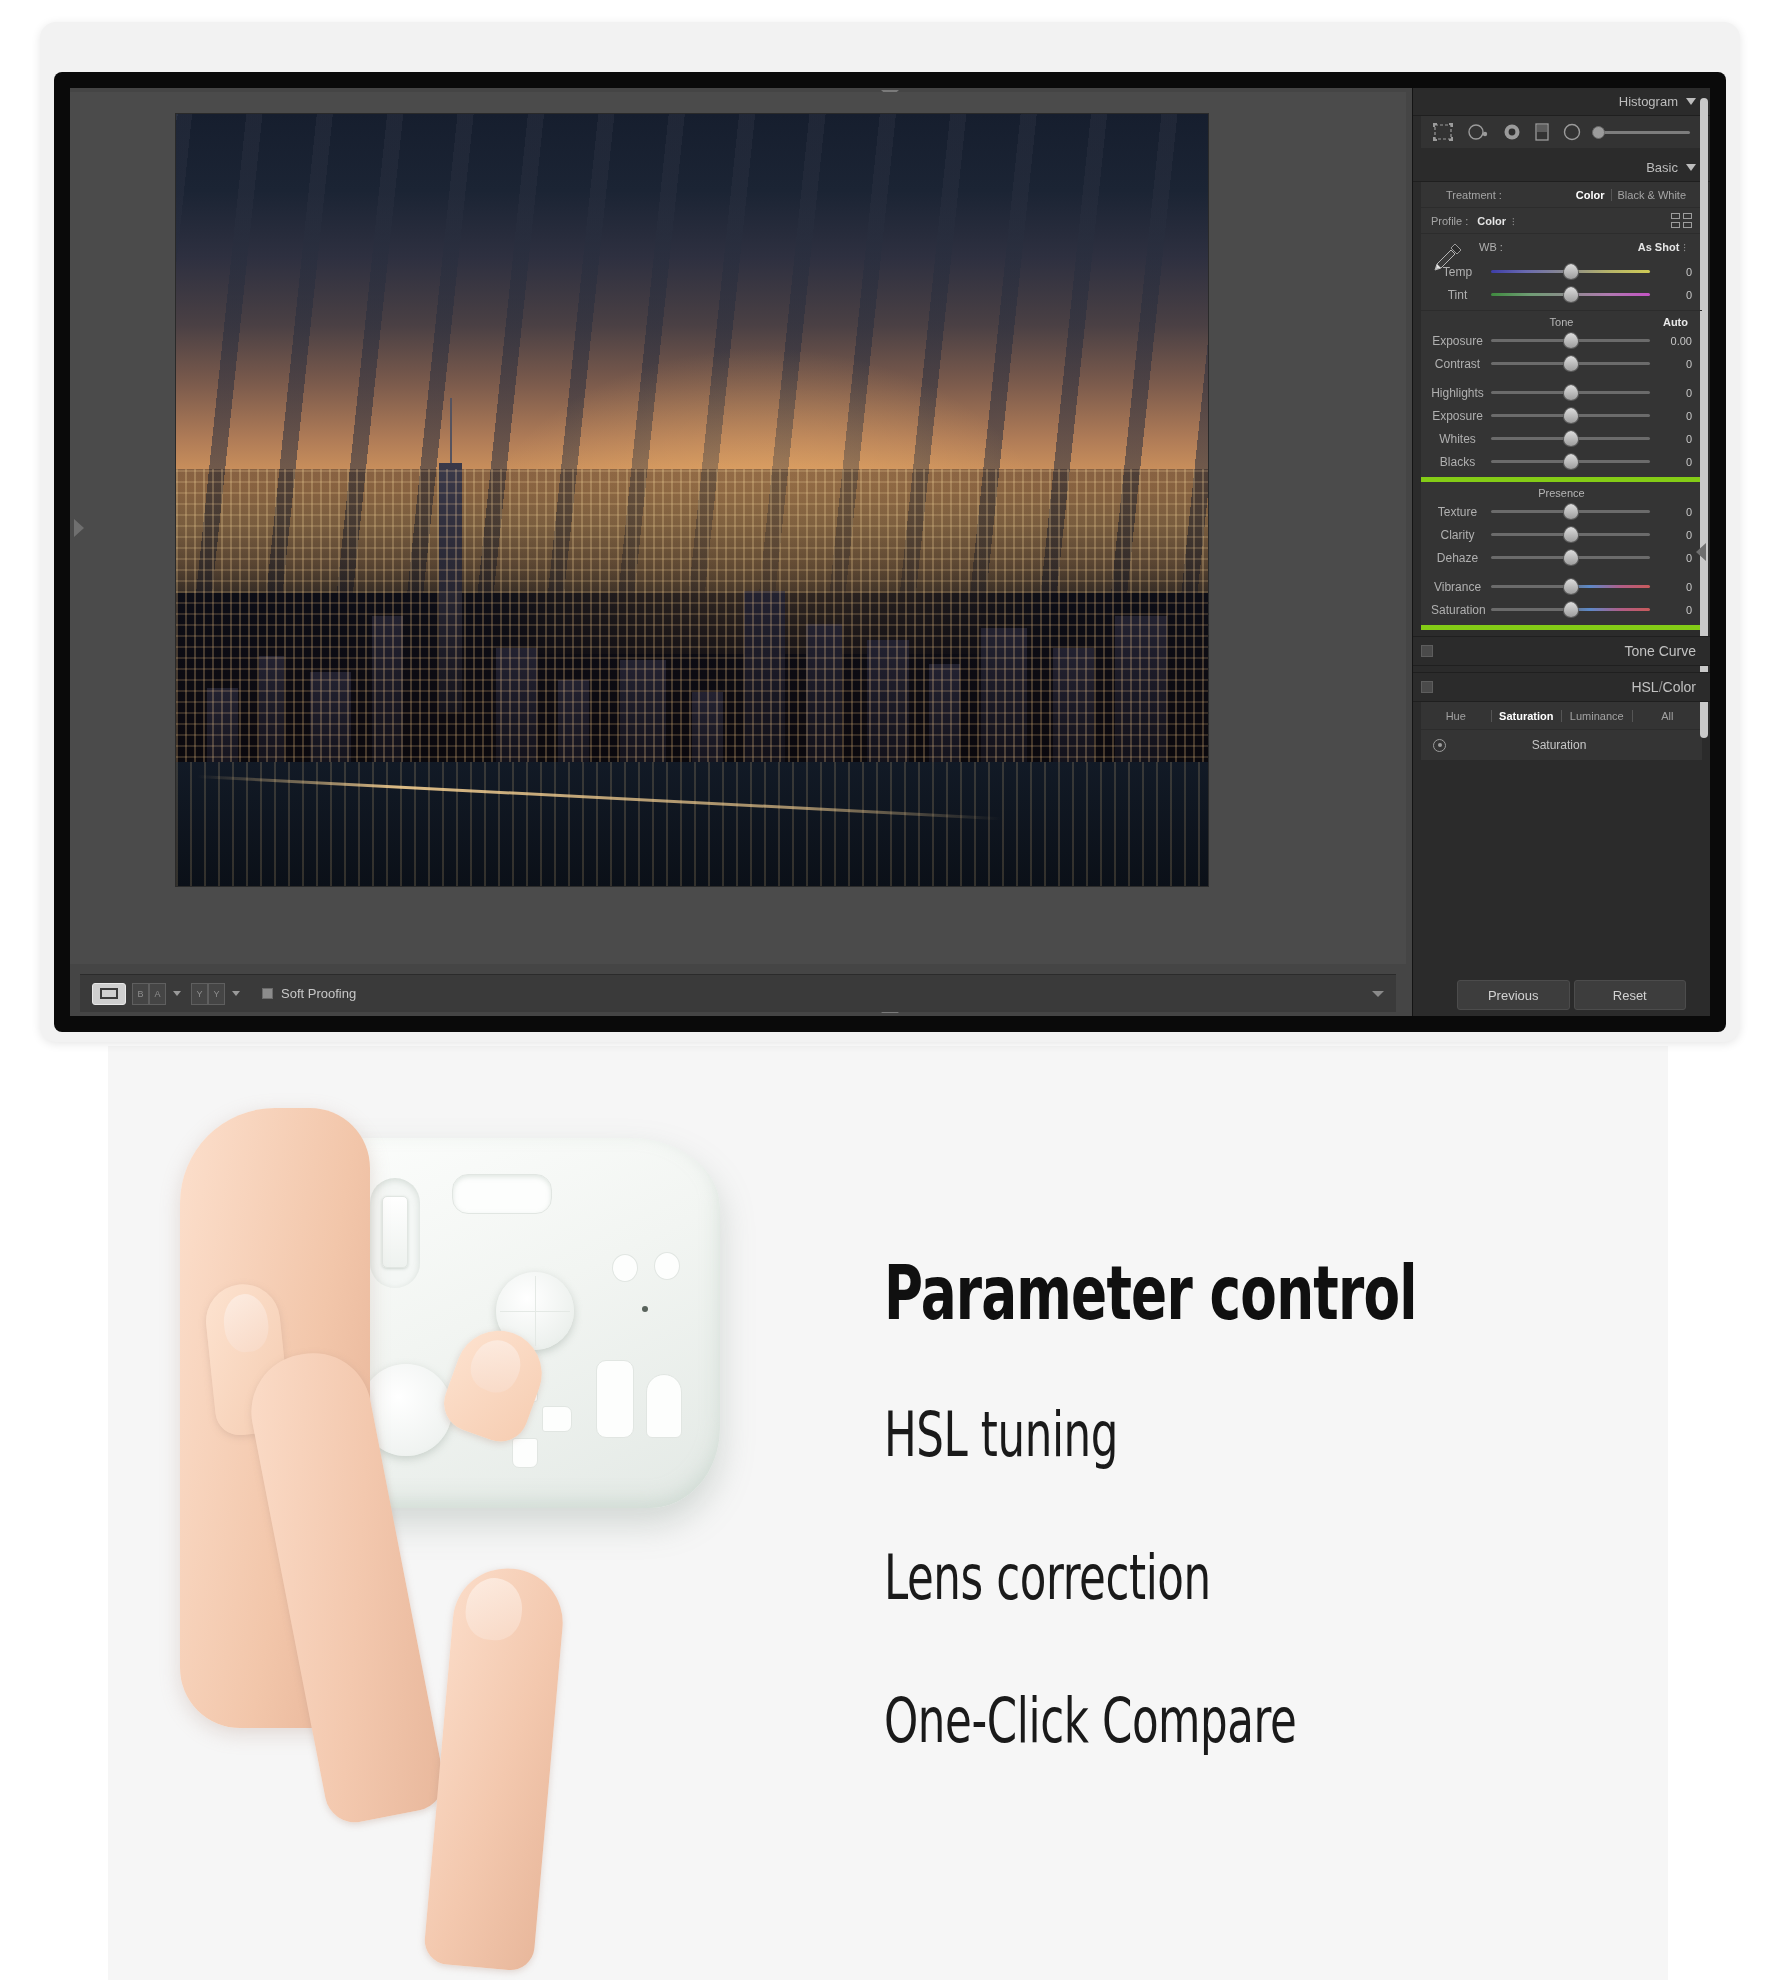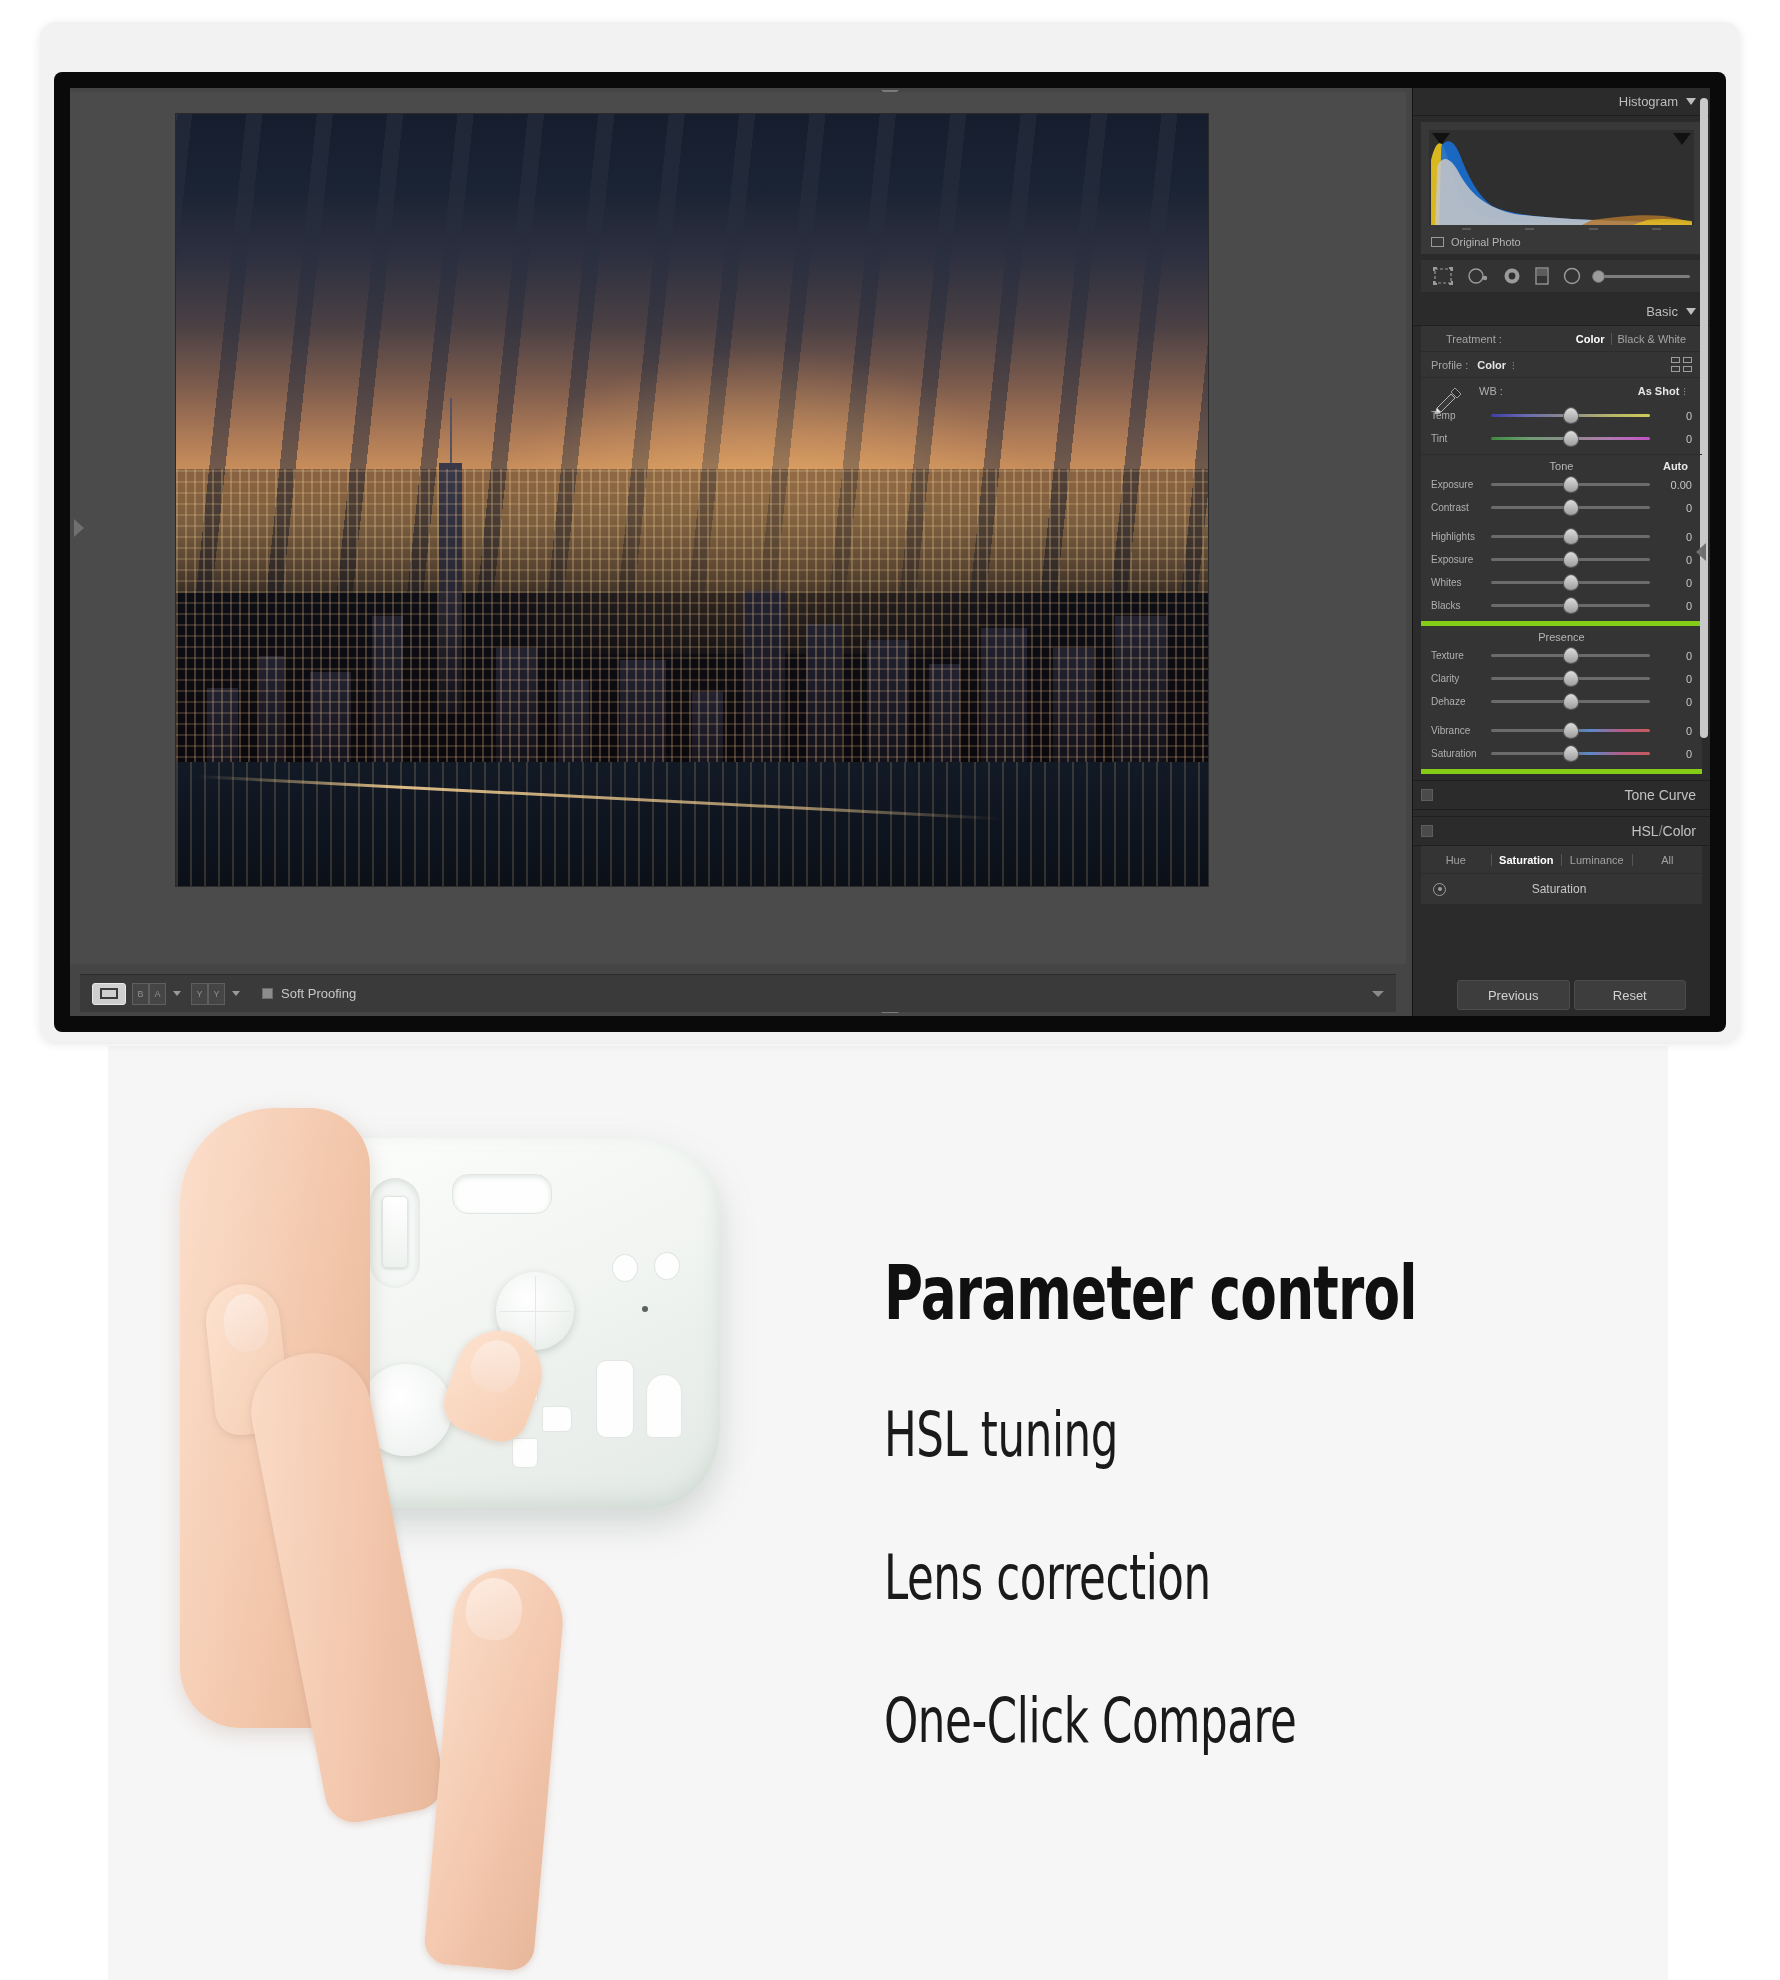--- a/index.html
+++ b/index.html
@@ -138,21 +138,21 @@
   #profile-grid { margin-left:auto; display:grid; grid-template-columns:9px 9px; gap:3px; }
   #profile-grid i { display:block; width:9px; height:6px; border:1px solid #9d9d9d; }
 
   #wb-block { border-bottom:1px solid #2c2c2c; padding-bottom:4px; position:relative; }
   #eyedropper { position:absolute; left:10px; top:6px; }
   #wb-row { height:26px; padding-left:58px; }
   #wb-label { color:#b0b0b0; font-size:11px; }
   #wb-value { color:#e6e6e6; font-size:11px; font-weight:bold; margin-left:auto; margin-right:4px; }
   #wb-caret { color:#8e8e8e; font-size:10px; margin-right:6px; }
 
-  .sl-label { width:60px; color:#b0b0b0; font-size:10px; text-align:left; padding-right:7px; flex:none; }
+  .sl-label { width:60px; color:#b0b0b0; font-size:12px; text-align:center; padding-right:7px; flex:none; }
   .sl-track { flex:1; height:3px; background:#6b6b6b; border-radius:2px; position:relative; }
   .sl-track.grad-temp { background:linear-gradient(90deg,#3e3ea8,#6a6ab0 22%,#8c8c8c 48%,#b5b36a 74%,#cfcb55); }
   .sl-track.grad-tint { background:linear-gradient(90deg,#3f8a3f,#6f9d74 24%,#8c8c8c 48%,#b07ab0 74%,#c453c4); }
   .sl-track.grad-vib  { background:linear-gradient(90deg,#6b6b6b 0 46%,#5c89c9 62%,#b25d86 82%,#c85a5a); }
   .sl-track.grad-sat  { background:linear-gradient(90deg,#6b6b6b 0 46%,#5c89c9 62%,#b25d86 82%,#c85a5a); }
   .knob { position:absolute; left:50%; top:-6px; margin-left:-7px; width:14px; height:15px;
      background:linear-gradient(180deg,#dcdcdc,#9d9d9d); border-radius:50% 50% 50% 50%/60% 60% 40% 40%;
      box-shadow:0 0 0 1px #5b5b5b; }
   .sl-val { width:42px; color:#c6c6c6; font-size:11px; text-align:right; flex:none; }
 
@@ -316,43 +316,20 @@
             <div id="tb-right-caret"></div>
           </div>
 
           <div id="rpanel">
             <div id="rpanel-scroll"></div>
             <div class="edge-arrow" id="right-arrow"></div>
 
             <div class="pnl-head">
               <span>Histogram</span>
               <span class="tri-d"></span>
-            </div>
-            <div id="hist-box">
-              <div id="hist">
-                <span class="clip l"></span>
-                <span class="clip r"></span>
-                <svg class="hcurve" viewBox="0 0 260 95" preserveAspectRatio="none">
-                  <path d="M2,95 L2,30 C6,14 10,10 14,16 C20,30 26,58 34,74 C44,86 60,90 90,92 L258,93 L258,95 Z" fill="#e8c31e" opacity=".92"></path>
-                  <path d="M10,95 L12,16 C18,8 24,10 30,24 C38,46 48,66 62,76 C78,84 110,88 160,90 L258,92 L258,95 Z" fill="#1a6fd4" opacity=".9"></path>
-                  <path d="M6,95 L8,36 C14,24 22,28 30,44 C42,66 58,78 84,84 C130,90 200,92 258,93 L258,95 Z" fill="#c8c8c8" opacity=".85"></path>
-                  <path d="M150,95 L160,90 C190,86 210,84 230,86 C244,88 252,91 258,92 L258,95 Z" fill="#b2762a" opacity=".8"></path>
-                  <path d="M200,95 L214,90 C230,88 244,89 258,91 L258,95 Z" fill="#e8c31e" opacity=".75"></path>
-                </svg>
-              </div>
-              <div id="hist-ticks">
-                <i></i>
-                  <i></i>
-                  <i></i>
-                  <i></i>
-              </div>
-              <div id="orig-row">
-                <div id="orig-box"></div>
-                <div id="orig-label">Original Photo</div>
-              </div>
             </div>
 
             <div id="toolstrip">
               <svg class="ts-ic" width="20" height="18" viewBox="0 0 20 18">
                 <g stroke="#b5b5b5" stroke-width="1.2" fill="none" stroke-dasharray="3 2">
                   <rect x="2" y="2" width="16" height="14"></rect>
                   </g>
                 <g fill="#b5b5b5">
                     <rect x="0" y="0" width="4" height="2"></rect>
                     <rect x="0" y="0" width="2" height="4"></rect>

